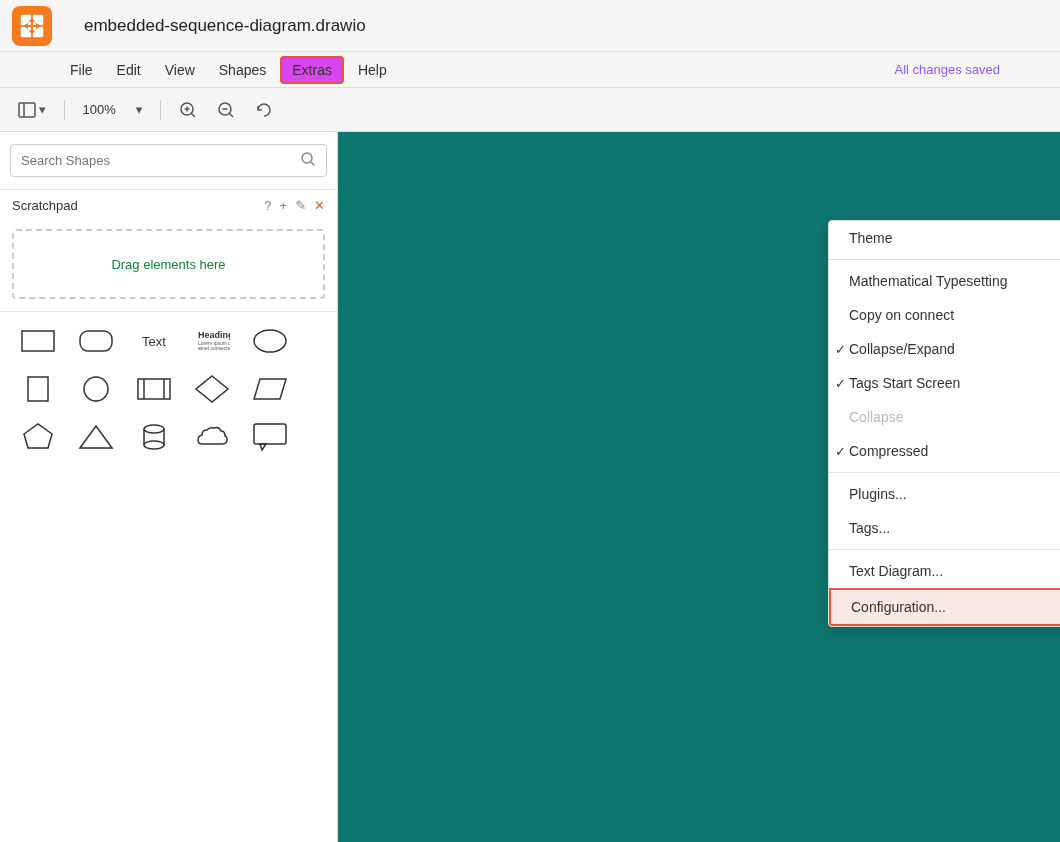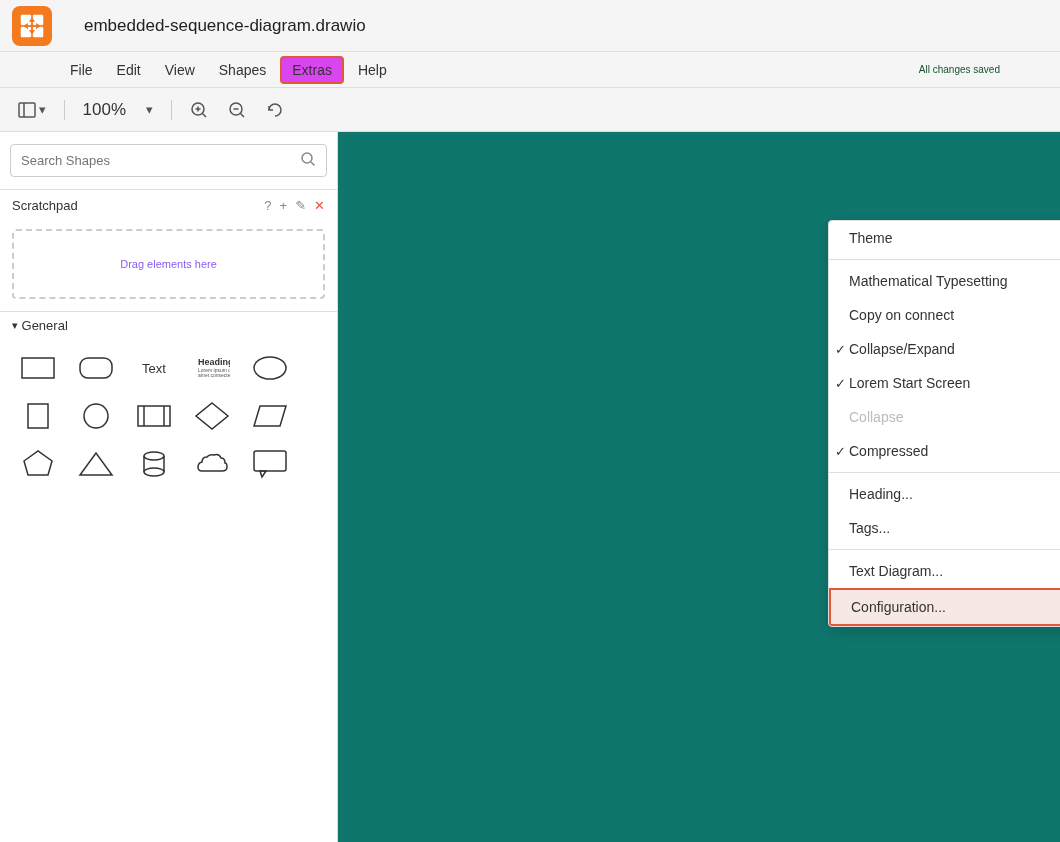--- a/index.html
+++ b/index.html
@@ -59,22 +59,22 @@
       border-radius: 4px;
     }
     .menu-item.active {
       background: #d946ef;
       border: 2px solid #e05a3a;
       color: #333;
       font-weight: 500;
     }
     .menu-status {
       margin-left: auto;
-      color: #14532d;
-      font-size: 10px;
+      color: #8b5cf6;
+      font-size: 13px;
     }
 
     
     .toolbar {
       display: flex;
       align-items: center;
       background: #f5f5f5;
       padding: 6px 12px;
       border-bottom: 1px solid #ddd;
       height: 44px;
@@ -84,21 +84,21 @@
       display: flex;
       align-items: center;
       gap: 3px;
       padding: 4px 6px;
       cursor: pointer;
       border-radius: 3px;
       color: #555;
       font-size: 13px;
     }
     .zoom-display {
-      font-size: 17px;
+      font-size: 13px;
       color: #333;
       padding: 3px 6px;
       cursor: pointer;
     }
     .toolbar-sep {
       width: 1px;
       height: 20px;
       background: #ccc;
       margin: 0 4px;
     }
@@ -155,22 +155,22 @@
     .scratchpad-actions .close-x { color: #e05a3a; }
 
     .drag-zone {
       margin: 8px 12px 12px;
       border: 2px dashed #ccc;
       border-radius: 4px;
       height: 70px;
       display: flex;
       align-items: center;
       justify-content: center;
-      color: #8b5cf6;
-      font-size: 11px;
+      color: #15803d;
+      font-size: 13px;
     }
 
     .section-header {
       display: flex;
       align-items: center;
       padding: 6px 12px;
       font-size: 13px;
       font-weight: 500;
       color: #333;
       cursor: pointer;
@@ -347,23 +347,20 @@
         <span class="close-x">✕</span>
       </div>
     </div>
 
     <div class="drag-zone">
       <span>Drag elements here</span>
     </div>
 
     <div class="section-divider"></div>
 
-    <div class="section-header">
-      <span>General</span>
-    </div>
 
     <div class="shapes-grid">
 
       <div class="shape-item">
         <svg viewBox="0 0 36 30">
             <rect x="2" y="5" width="32" height="20" stroke="#333" stroke-width="1.5" fill="none"></rect>
           </svg>
       </div>
       <div class="shape-item">
         <svg viewBox="0 0 36 30">
@@ -467,35 +464,35 @@
 
         <div class="dropdown-item">
           <span>Copy on connect</span>
         </div>
 
         <div class="dropdown-item checked">
           <span>Collapse/Expand</span>
         </div>
 
         <div class="dropdown-item checked">
-          <span>Lorem Start Screen</span>
+          <span>Tags Start Screen</span>
         </div>
 
         <div class="dropdown-item disabled">
           <span>Collapse</span>
         </div>
 
         <div class="dropdown-item checked">
           <span>Compressed</span>
         </div>
 
         <div class="dropdown-sep"></div>
 
         <div class="dropdown-item">
-          <span>Heading...</span>
+          <span>Plugins...</span>
         </div>
 
         <div class="dropdown-item">
           <span>Tags...</span>
         </div>
 
         <div class="dropdown-sep"></div>
 
         <div class="dropdown-item">
           <span>Text Diagram...</span>

